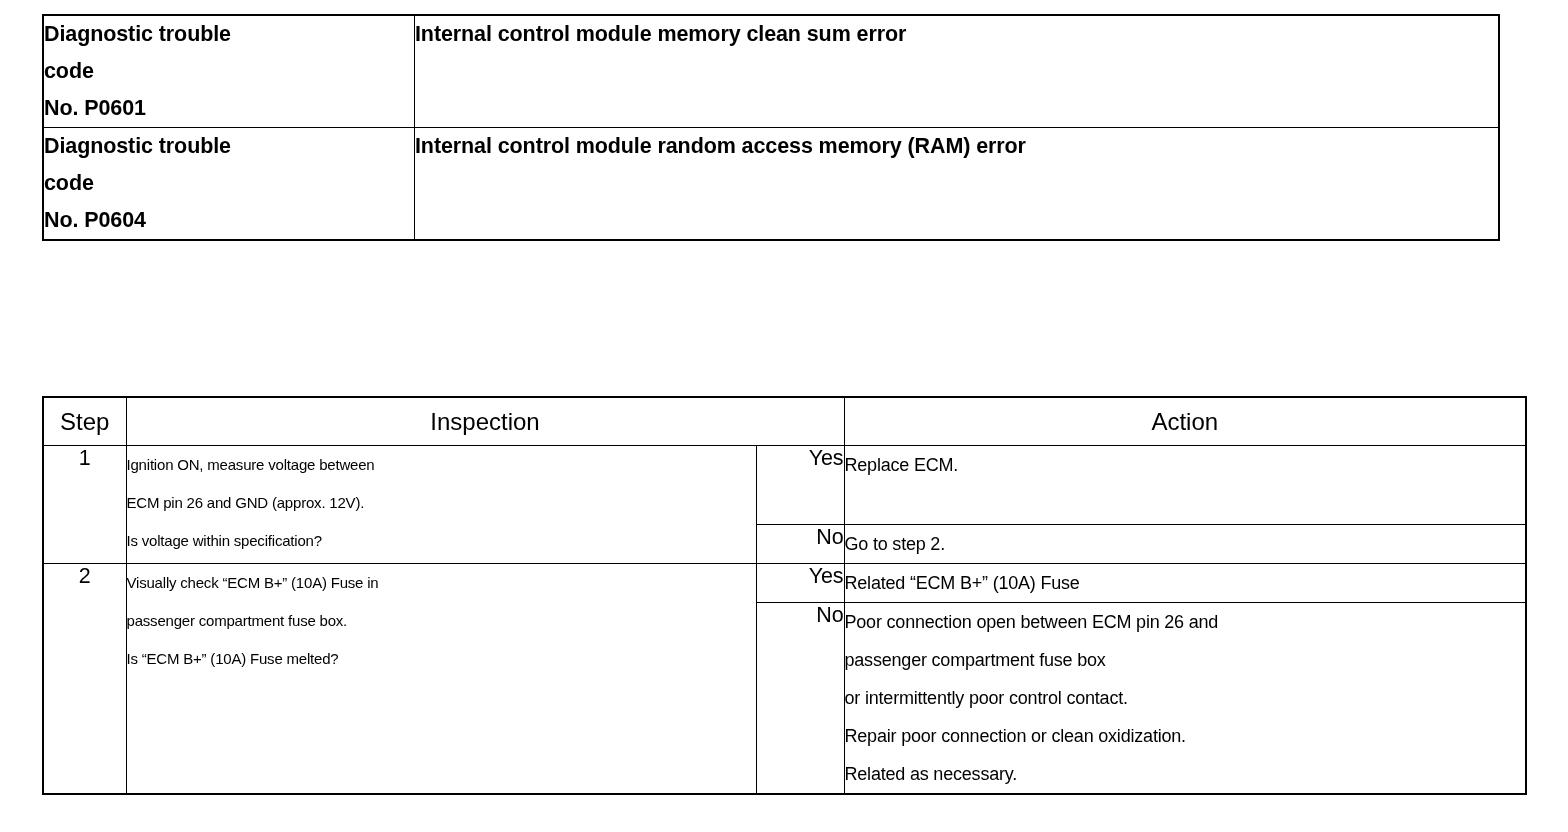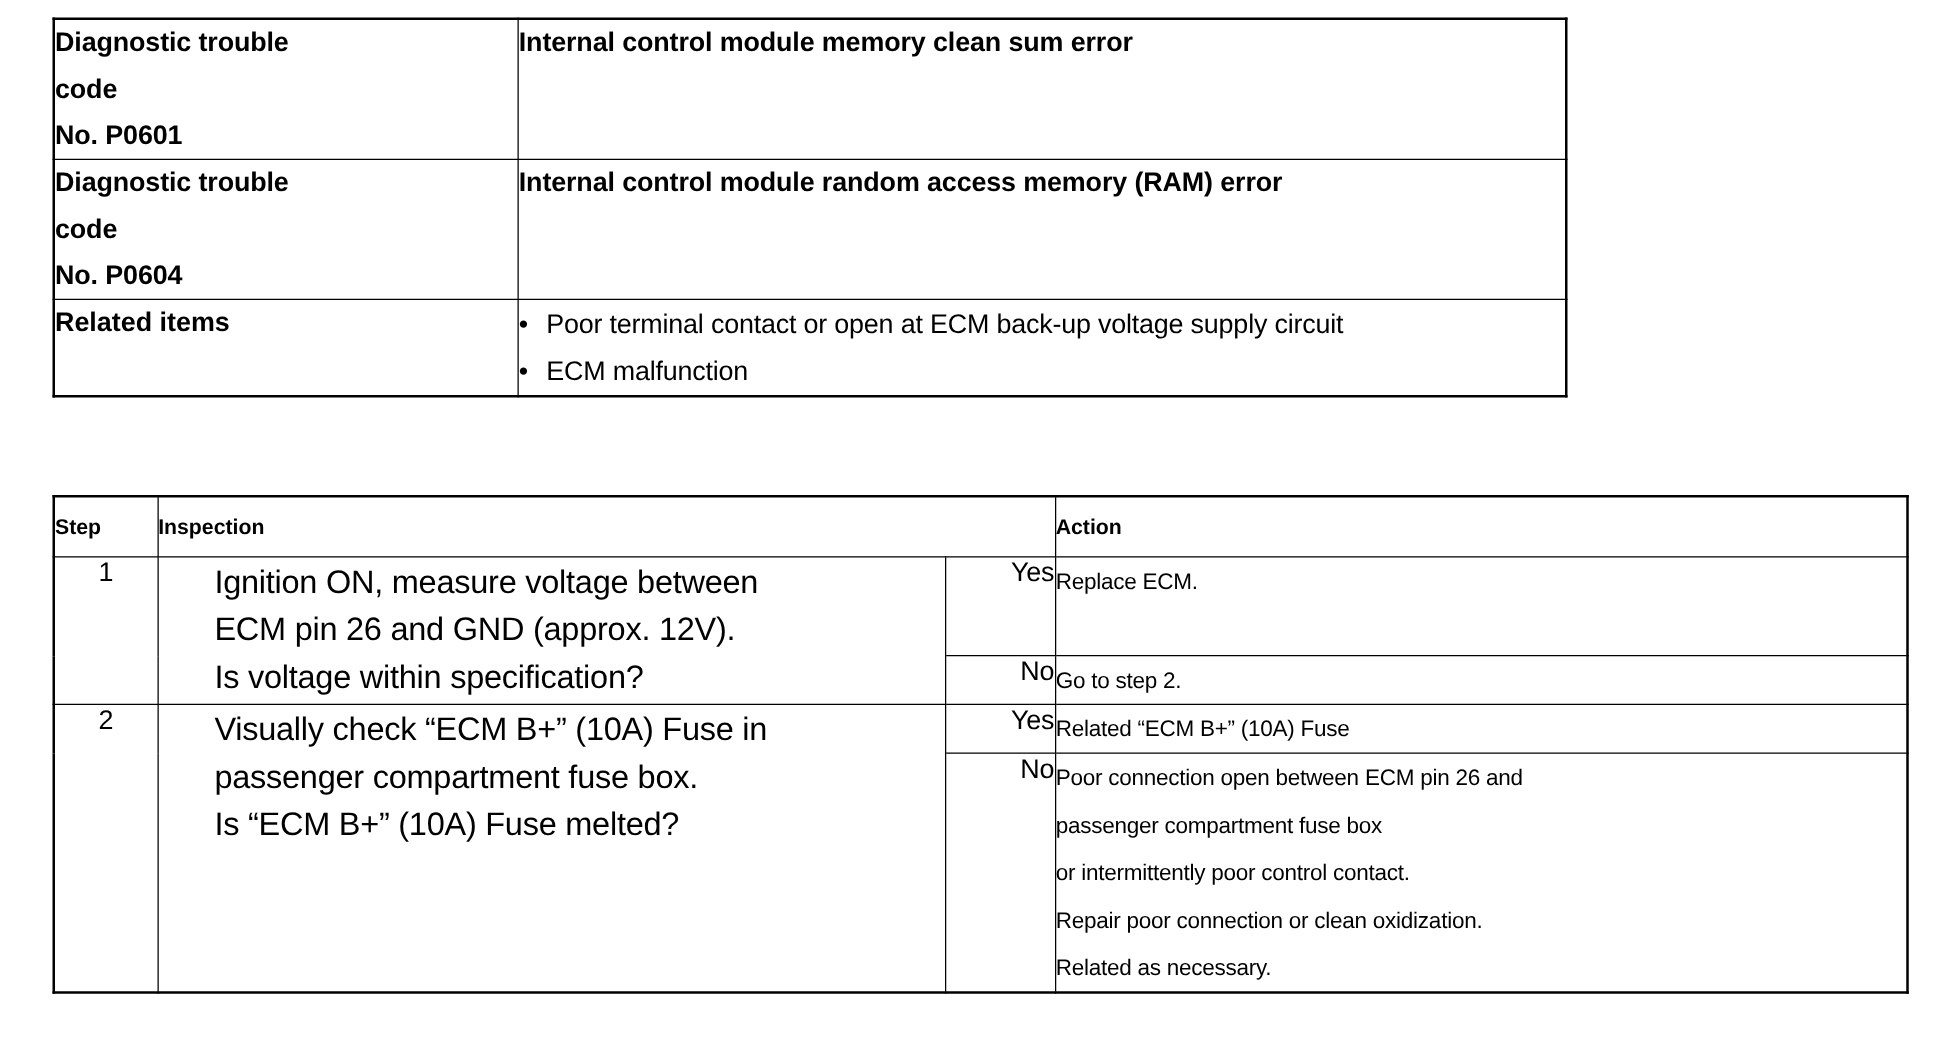--- a/index.html
+++ b/index.html
@@ -37,21 +37,21 @@
     vertical-align: top;
     padding: 0;
     background: #fff;
   }
 
   
   #dtc-table {
     position: absolute;
     left: 42px;
     top: 14px;
-    width: 1212px;
+    width: 1458px;
     border: 2.4px solid #000;
   }
   #dtc-table td {
     border: 1.8px solid #000;
   }
   .dtc-label-cell {
     width: 370px;
     padding: 14px 0 16px 46px;
   }
   .dtc-value-cell {
@@ -105,45 +105,44 @@
   }
   #step-table td, #step-table th {
     border: 1.6px solid #000;
   }
   .col-step   { width: 83px; }
   .col-insp   { width: 630px; }
   .col-yn     { width: 88px; }
   .col-action { width: 682px; }
 
   .hdr-cell {
-    text-align: left;
-    font-size: 17px;
-    font-weight: bold;
+    text-align: center;
+    font-size: 24px;
+    font-weight: normal;
     height: 47px;
     line-height: 47px;
     padding: 0;
     vertical-align: middle;
   }
   .step-num {
     text-align: center;
     font-size: 21.5px;
     font-weight: normal;
     padding-top: 10px;
     letter-spacing: -0.1px;
   }
   .insp-cell {
     padding: 9px 0 10px 33px;
   }
   .insp-line {
-    font-size: 26px;
+    font-size: 15px;
     font-weight: normal;
     line-height: 38px;
     letter-spacing: -0.2px;
     white-space: nowrap;
-    padding-left: 45px;
   }
   .yn-cell {
     text-align: right;
     font-size: 21.5px;
     font-weight: normal;
     padding-top: 10px;
     letter-spacing: -0.1px;
   }
   .act-cell {
     padding: 9px 0 10px 34px;
@@ -174,37 +173,20 @@
         </td>
       </tr>
       <tr>
         <td class="dtc-label-cell">
           <div class="dtc-label-line">Diagnostic trouble</div>
           <div class="dtc-label-line">code</div>
           <div class="dtc-label-line">No. P0604</div>
         </td>
         <td class="dtc-value-cell">
           <div class="dtc-value-line">Internal control module random access memory (RAM) error</div>
-        </td>
-      </tr>
-      <tr>
-        <td class="dtc-label-cell">
-          <div class="related-label">Related items</div>
-        </td>
-        <td class="dtc-value-cell">
-          <ul class="bullet-list">
-            <li>
-              <span class="bullet-dot">•</span>
-              <span>Poor terminal contact or open at ECM back-up voltage supply circuit</span>
-            </li>
-            <li>
-              <span class="bullet-dot">•</span>
-              <span>ECM malfunction</span>
-            </li>
-          </ul>
         </td>
       </tr>
     </tbody>
   </table>
 
   <table class="doc-table" id="step-table">
     <colgroup>
       <col class="col-step">
       <col class="col-insp">
       <col class="col-yn">

